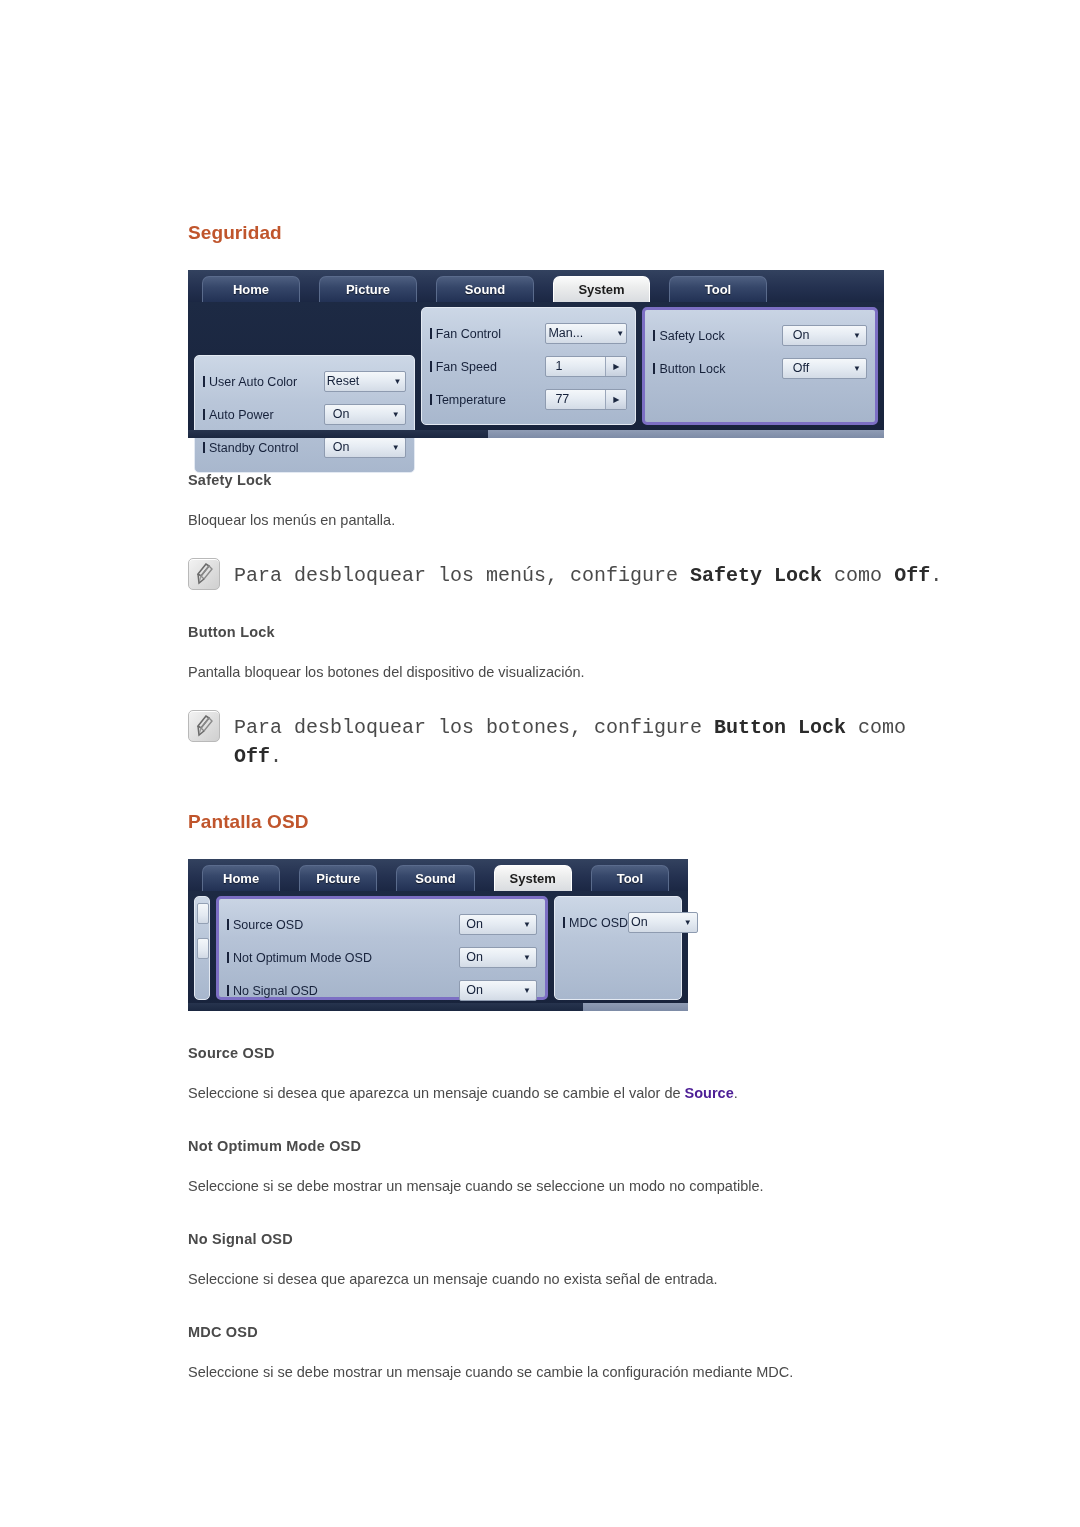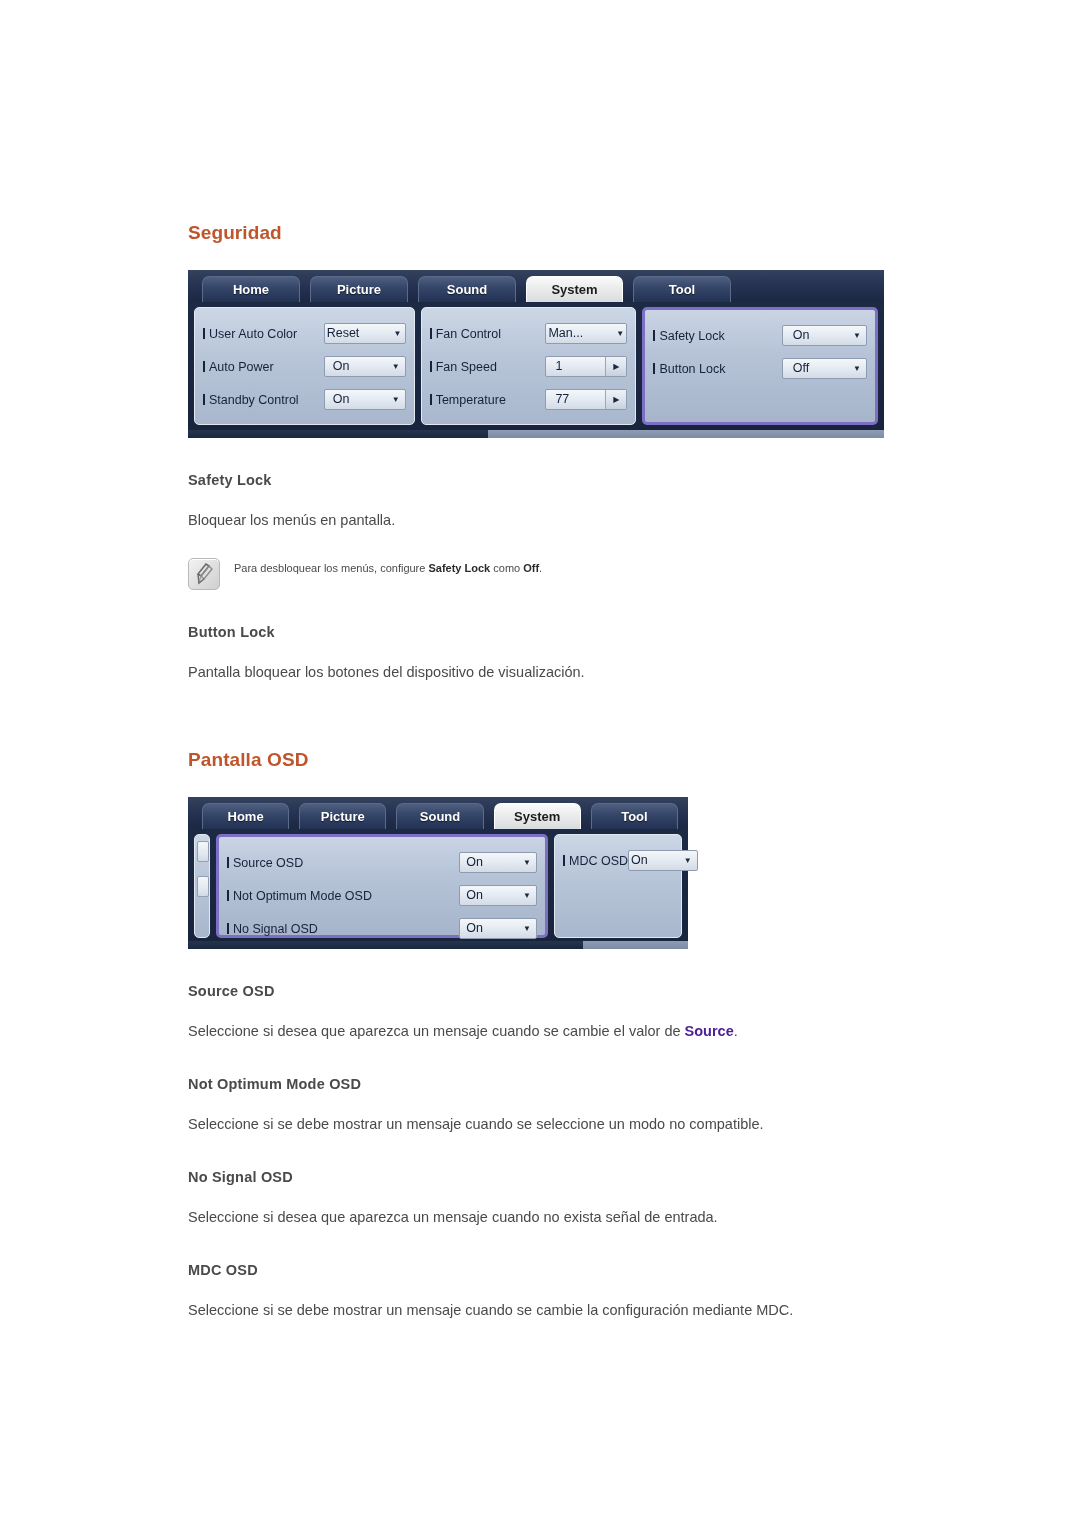--- a/index.html
+++ b/index.html
@@ -68,24 +68,25 @@
     flex: 0 0 30px;
     border-radius: 5px;
     background: linear-gradient(135deg,#f3f3f3 0%,#e2e2e2 45%,#cfcfcf 100%);
     border: 1px solid #b9b9b9;
     box-shadow: inset 0 1px 0 #ffffff;
     position: relative;
     margin-top: 1px;
   }
   .note-icon svg { position: absolute; left: 3px; top: 2px; }
   .note-text {
-    font-size: 11px;
+    font-size: 20px;
     color: #4a4a4a;
     line-height: 1.45;
     padding-top: 4px;
+    font-family: Liberation Mono, monospace;
   }
   .note-text b { font-weight: bold; color: #2b2b2b; }
 
   
   .osd {
     position: relative;
     background: linear-gradient(180deg,#2b3a55 0%,#1d2a42 40%,#16203a 100%);
     padding: 0;
     box-sizing: border-box;
     font-family: "Liberation Sans", sans-serif;
@@ -99,21 +100,21 @@
     height: 32px;
     padding-left: 14px;
     display: flex;
     align-items: flex-end;
     background: linear-gradient(180deg,#33425f 0%,#243150 55%,#1b2743 100%);
   }
   .osd-tab {
     height: 26px;
     line-height: 26px;
     padding: 0 0 0 0;
-    margin-right: 10px;
+    margin-right: 19px;
     border-radius: 7px 7px 0 0;
     font-size: 13px;
     font-weight: bold;
     color: #ffffff;
     text-align: center;
     background: linear-gradient(180deg,#4e5f80 0%,#36476a 40%,#223154 100%);
     border: 1px solid #5a6b8c;
     border-bottom: none;
     box-sizing: border-box;
     text-shadow: 0 1px 1px rgba(0,0,0,.6);
@@ -146,21 +147,21 @@
     border-radius: 5px;
     box-sizing: border-box;
     position: relative;
     padding: 9px 8px 0 8px;
   }
   .group.selected {
     border: 3px solid #7c6fc4;
     background: linear-gradient(180deg,#c9d4e4 0%,#b6c3d7 40%,#a6b5cb 100%);
   }
 
-  .osd-1 .g1 { width: 222px; height: 118px; }
+  .osd-1 .g1 { width: 222px; height: 118px; margin-top: 48px; }
   .osd-1 .g2 { width: 217px; height: 118px; }
   .osd-1 .g3 { width: 237px; height: 118px; }
 
   .osd-2 .g-left-stub { width: 16px; height: 104px; padding: 6px 2px 0 2px; }
   .osd-2 .g1 { width: 332px; height: 104px; }
   .osd-2 .g2 { width: 128px; height: 104px; }
 
   
   .row {
     display: flex;
@@ -366,20 +367,33 @@
         <span>Para desbloquear los menús, configure </span><b>Safety Lock</b><span> como </span><b>Off</b><span>.</span>
       </span>
     </div>
 
     <div class="gap-section"></div>
 
     <h3 class="sub-title">Button Lock</h3>
     <div class="gap-after-title"></div>
     <p class="body-text">Pantalla bloquear los botones del dispositivo de visualización.</p>
     <div class="gap-after-para"></div>
+    <div class="note-row">
+      <span class="note-icon">
+        <svg width="24" height="26" viewBox="0 0 24 26">
+          <path d="M14 3 L6 13 L9 15 L17 5 Z" fill="none" stroke="#6b6b6b" stroke-width="1.6"></path>
+          <path d="M17 5 L20 8 L12 18 L9 15 Z" fill="none" stroke="#8a8a8a" stroke-width="1.4"></path>
+          <path d="M12 18 L7 22 L6 13" fill="none" stroke="#6b6b6b" stroke-width="1.5"></path>
+          <path d="M9 15 L7.5 20" stroke="#9a9a9a" stroke-width="1.2"></path>
+        </svg>
+      </span>
+      <span class="note-text">
+        <span>Para desbloquear los botones, configure </span><b>Button Lock</b><span> como </span><b>Off</b><span>.</span>
+      </span>
+    </div>
 
     <div style="height:40px"></div>
 
     <h2 class="section-title">Pantalla OSD</h2>
 
     <div class="osd osd-2">
       <div class="osd-tabs">
         <div class="osd-tab">Home</div>
         <div class="osd-tab">Picture</div>
         <div class="osd-tab">Sound</div>

